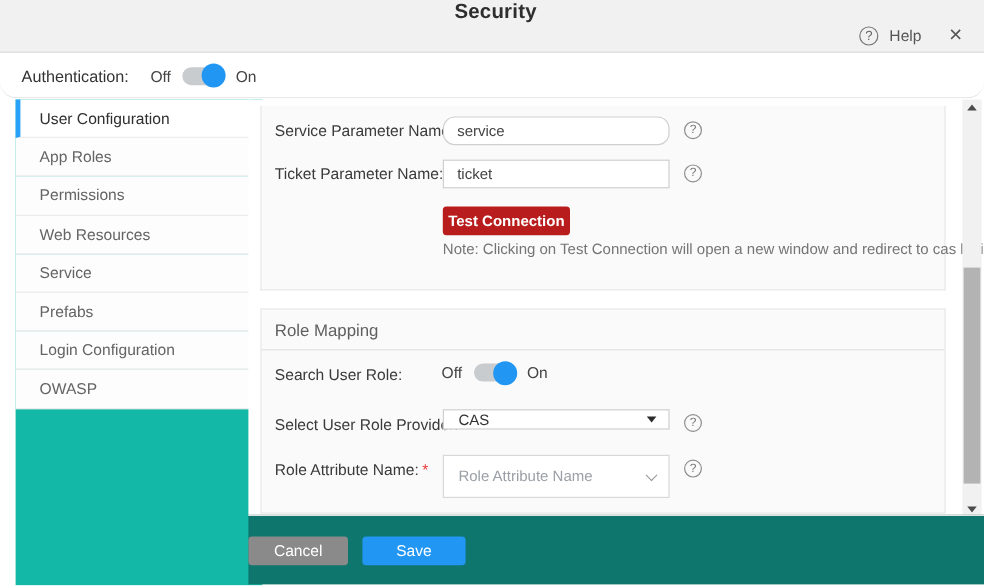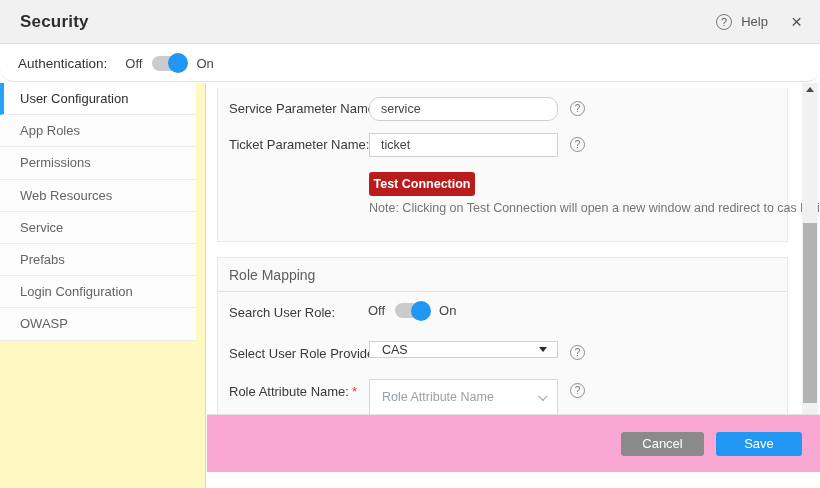--- a/index.html
+++ b/index.html
@@ -3,41 +3,41 @@
 <meta charset="utf-8">
 <style>
   * { margin: 0; padding: 0; box-sizing: border-box; }
   html, body { width: 820px; height: 488px; }
   body { font-family: "Liberation Sans", "DejaVu Sans", sans-serif; background: #fff; overflow: hidden; }
   .screen { position: relative; width: 820px; height: 488px; background: #fff; overflow: hidden; }
 
   
   .header { position: absolute; top: 0; left: 0; width: 820px; height: 44px;
             background: #f1f1f1; border-bottom: 1px solid #dcdcdc;
-            display: flex; align-items: center; padding: 0 14px 0 20px; }
+            display: flex; align-items: center; padding: 0 14px 0 20px; flex-direction: column; }
   .header-title { font-size: 17px; color: #2e2e2e; font-weight: 700; letter-spacing: .2px; }
   .header-right { margin-left: auto; display: flex; align-items: center; gap: 9px; }
   .help-circle { width: 16px; height: 16px; border: 1px solid #777; border-radius: 50%;
                  color: #666; font-size: 11px; display: flex; align-items: center; justify-content: center; }
   .help-text { font-size: 13px; color: #555; margin-right: 14px; }
   .close-x { font-size: 19px; color: #555; line-height: 1; cursor: default; margin-right: 4px; }
 
   
   .auth-bar { position: absolute; top: 45px; left: 0; width: 820px; height: 37px; background: #fff;
               border-bottom: 1px solid #e2e2e2; display: flex; align-items: center; padding-left: 18px; border-radius: 14px; }
   .auth-label { font-size: 13.5px; color: #333; margin-right: 18px; }
   .tgl-wrap { display: flex; align-items: center; gap: 10px; }
   .tgl-side { font-size: 13px; color: #444; }
   .toggle { position: relative; width: 34px; height: 15px; background: #c9cccf; border-radius: 8px; }
   .toggle .knob { position: absolute; top: -2.5px; right: -2px; width: 20px; height: 20px;
                   border-radius: 50%; background: #2196f3; }
 
   
-  .sidebar { position: absolute; top: 83px; left: 0; width: 206px; height: 405px;
-             background: #fef9c3; border-right: 1px solid #d8d8d8; }
+  .sidebar { position: absolute; top: 83px; left: 13px; width: 206px; height: 405px;
+             background: #14b8a6; border-right: 1px solid #d8d8d8; }
   .side-items { width: 196px; }
   .side-item { height: 32.2px; background: #fdfdfd; border-bottom: 1px solid #ececec;
                display: flex; align-items: center; padding-left: 20px;
                font-size: 13px; color: #646464; cursor: pointer; }
   .side-item.selected { color: #2f2f2f; border-left: 4px solid #27a2f8; padding-left: 16px; background: #fff; }
 
   
   .content { position: absolute; top: 83px; left: 207px; width: 613px; height: 347px; background: #fff; }
   .card { position: absolute; left: 10px; width: 571px; background: #fafafa; border: 1px solid #e8e8e8; }
   .card1 { top: 5px; height: 154px; border-top: none; }
@@ -69,22 +69,22 @@
 
   
   .scrollbar { position: absolute; top: 0; right: 2px; width: 16px; height: 347px; background: #f1f1f1; }
   .sb-arrow { position: absolute; left: 0; width: 16px; height: 12px; display: flex; align-items: center; justify-content: center; }
   .sb-arrow.up { top: 0; } .sb-arrow.down { bottom: 0; }
   .tri-up { width: 0; height: 0; border-left: 4px solid transparent; border-right: 4px solid transparent; border-bottom: 5px solid #4a4a4a; }
   .tri-down { width: 0; height: 0; border-left: 4px solid transparent; border-right: 4px solid transparent; border-top: 5px solid #4a4a4a; }
   .sb-thumb { position: absolute; left: 1px; top: 140px; width: 14px; height: 180px; background: #b3b3b3; }
 
   
-  .footer { position: absolute; left: 207px; bottom: 16px; width: 613px; height: 58px; background: #f9a8d4;
-            border-top: 1px solid #e2e2e2; display: flex; align-items: center; justify-content: flex-end;
+  .footer { position: absolute; left: 207px; bottom: 1px; width: 613px; height: 58px; background: #0f766e;
+            border-top: 1px solid #e2e2e2; display: flex; align-items: center; 
             gap: 12px; padding-right: 18px; }
   .btn { height: 24px; border: none; border-radius: 3px; font-family: inherit; font-size: 13px; color: #fff; cursor: pointer; }
   .btn-cancel { width: 83px; background: #8a8a8a; }
   .btn-save { width: 86px; background: #2196f3; }
 </style>
 </head>
 <body>
 
 <div class="screen">
 

